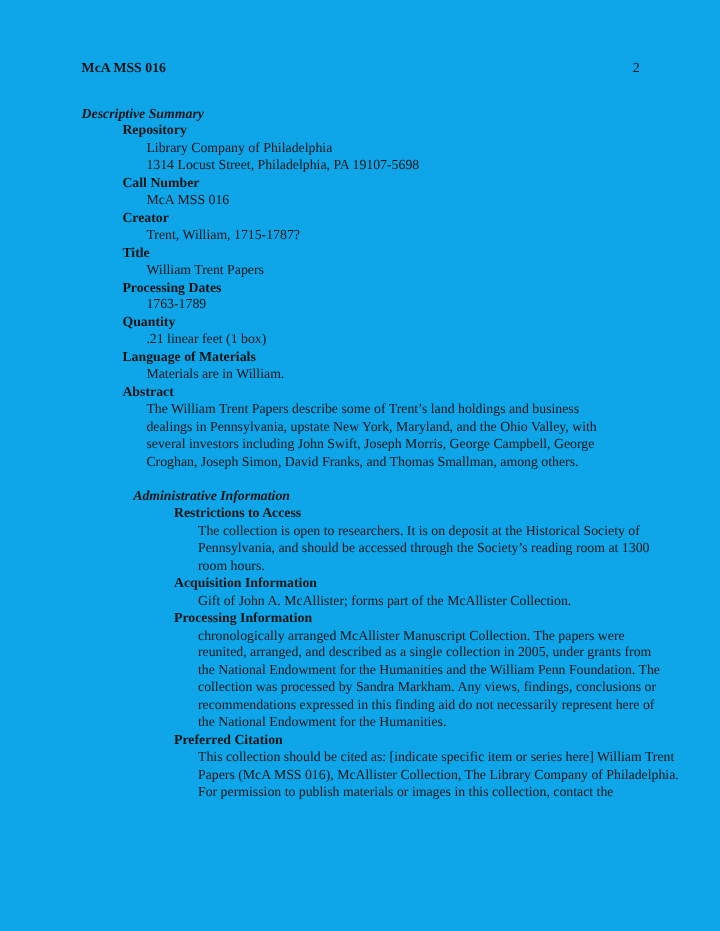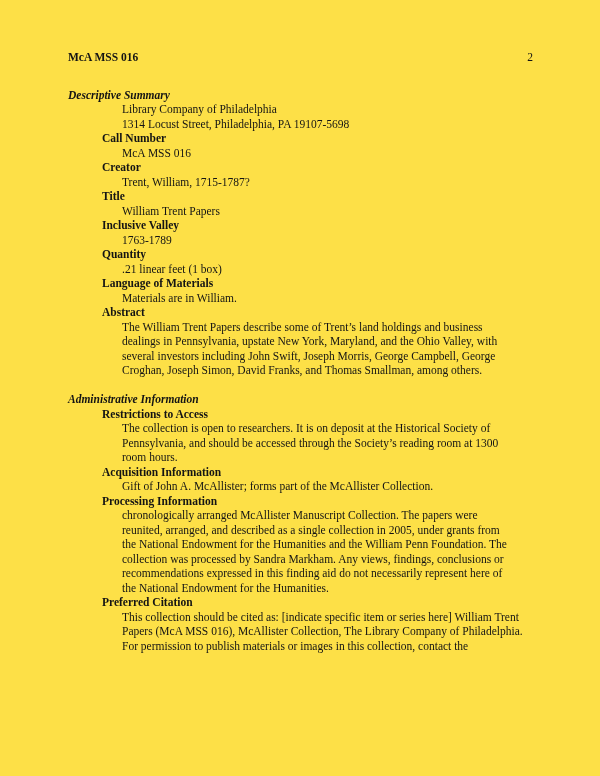--- a/index.html
+++ b/index.html
@@ -5,35 +5,35 @@
   * { margin: 0; padding: 0; box-sizing: border-box; }
   html, body { background: #ffffff; }
   body {
     width: 600px;
     height: 776px;
     font-family: "Liberation Serif", "DejaVu Serif", serif;
   }
   .page {
     width: 600px;
     height: 776px;
-    background: #fde047;
+    background: #0ea5e9;
     padding: 50px 67px 0 68px;
     font-size: 11.5px;
     line-height: 14.5px;
     color: #141414;
     overflow: hidden;
   }
   .header {
     display: flex;
     justify-content: space-between;
     margin-bottom: 23px;
   }
   .doc-id { font-weight: bold; }
   .page-num { font-weight: normal; }
-  .section + .section { margin-top: 14.5px; }
+  .section + .section { margin-top: 14.5px; margin-left: 43px; }
   .section-title { font-weight: bold; font-style: italic; }
   .entry-label { font-weight: bold; padding-left: 34px; white-space: pre; }
   .entry-body { padding-left: 54px; }
   .line { white-space: pre; font-family: Liberation Serif, serif; }
   .link {
     color: #3333cc;
     text-decoration: underline;
     cursor: pointer;
   }
 </style>
@@ -43,41 +43,42 @@
 <div class="page">
 
   <div class="header">
     <span class="doc-id">McA MSS 016</span>
     <span class="page-num">2</span>
   </div>
 
   <div class="section">
     <div class="section-title">Descriptive Summary</div>
 
+    <div class="entry-label">Repository</div>
     <div class="entry-body">
       <div class="line">Library Company of Philadelphia</div>
       <div class="line">1314 Locust Street, Philadelphia, PA 19107-5698</div>
     </div>
 
     <div class="entry-label">Call Number</div>
     <div class="entry-body">
       <div class="line">McA MSS 016</div>
     </div>
 
     <div class="entry-label">Creator</div>
     <div class="entry-body">
       <div class="line">Trent, William, 1715-1787?</div>
     </div>
 
     <div class="entry-label">Title</div>
     <div class="entry-body">
       <div class="line">William Trent Papers</div>
     </div>
 
-    <div class="entry-label">Inclusive Valley</div>
+    <div class="entry-label">Processing Dates</div>
     <div class="entry-body">
       <div class="line">1763-1789</div>
     </div>
 
     <div class="entry-label">Quantity</div>
     <div class="entry-body">
       <div class="line">.21 linear feet (1 box)</div>
     </div>
 
     <div class="entry-label">Language of Materials</div>

